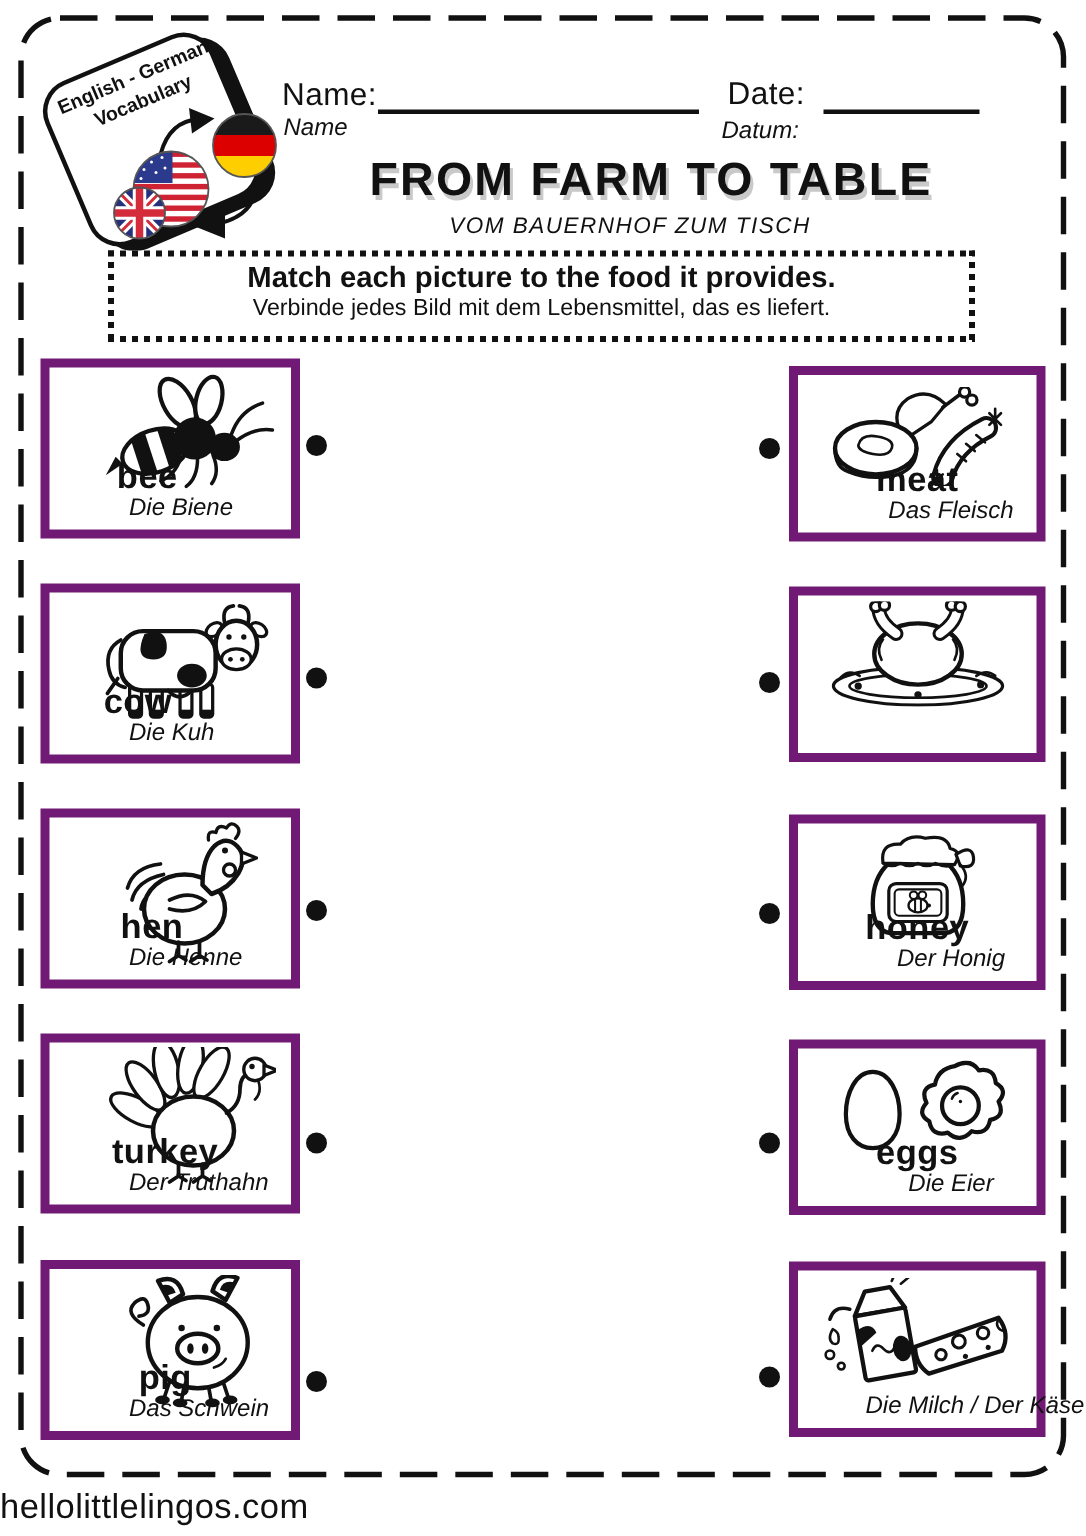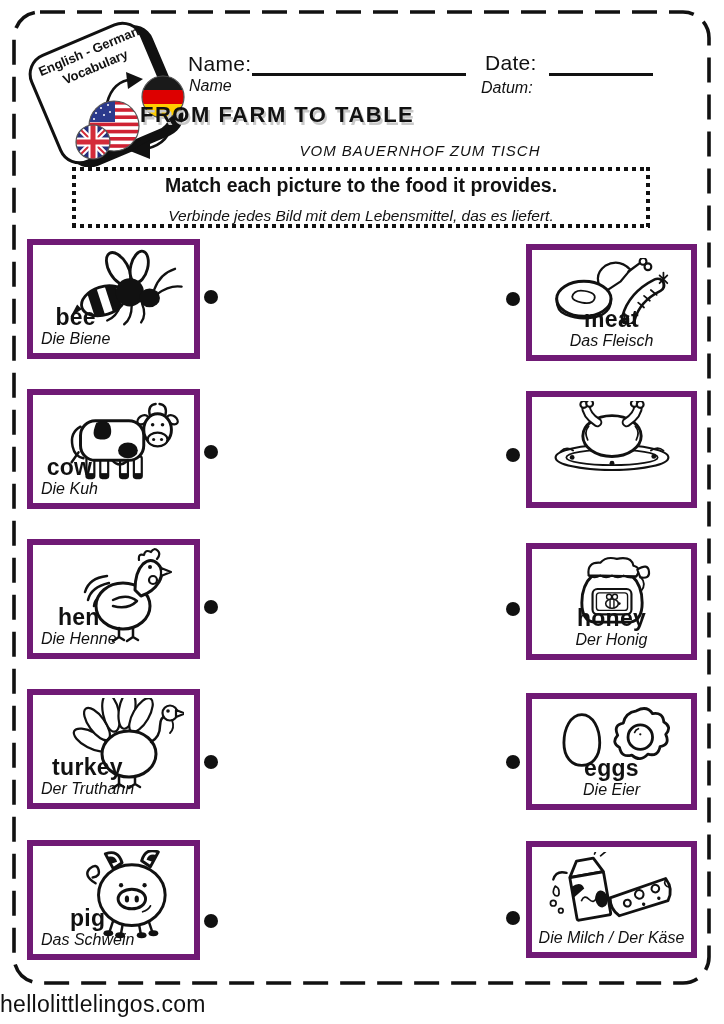--- a/index.html
+++ b/index.html
@@ -15,50 +15,50 @@
               box-shadow:8px 7px 0 #111;}
   .badge-text{position:absolute;left:0;top:26px;width:132px;transform:rotate(-23deg);
               text-align:center;font-weight:bold;font-size:13px;line-height:17px;}
   .badge-text span{display:block;}
   .badge-flags{position:absolute;left:44px;top:50px;}
 
   
   .h-label{position:absolute;font-size:21px;letter-spacing:.3px;}
   .h-sub{position:absolute;font-size:16px;font-style:italic;}
   .wline{position:absolute;height:3px;background:#111;}
-  .title{position:absolute;left:140px;top:102px;width:540px;
-         font-size:22px;font-weight:bold;letter-spacing:1.5px;
+  .title{position:absolute;left:164px;top:102px;width:540px;text-align:center;
+         font-size:31px;font-weight:bold;letter-spacing:1.5px;
          text-shadow:2px 3px 0 #c9c9c9;}
   .subtitle{position:absolute;left:150px;top:142px;width:540px;text-align:center;
             font-size:15px;font-style:italic;letter-spacing:1px;}
 
   
   .instruction{position:absolute;left:72px;top:167px;width:578px;height:61px;background:#fff;
     background-image:
       repeating-linear-gradient(90deg,#111 0 4px,transparent 4px 8px),
       repeating-linear-gradient(90deg,#111 0 4px,transparent 4px 8px),
       repeating-linear-gradient(180deg,#111 0 4px,transparent 4px 8px),
       repeating-linear-gradient(180deg,#111 0 4px,transparent 4px 8px);
     background-size:100% 4px,100% 4px,4px 100%,4px 100%;
     background-position:left top,left bottom,left top,right top;
     background-repeat:no-repeat;text-align:center;}
   .instr-en{margin-top:7px;font-size:19.5px;font-weight:bold;}
-  .instr-de{margin-top:10px;font-size:15.5px;font-style:italic;}
+  .instr-de{margin-top:0;font-size:15.5px;}
 
   
   .card{position:absolute;background:#fff;border:6px solid #701a75;box-sizing:border-box;}
   .card.left{left:27px;width:173px;height:120px;}
   .card.right{left:526px;width:171px;height:117px;}
   .art{position:absolute;}
   .card.right .art{left:50%;transform:translateX(-50%);}
   .label{position:absolute;}
   .card.left .label{left:8px;bottom:5px;text-align:center;}
   .card.right .label{left:0;right:0;bottom:5px;text-align:center;}
   .en{display:block;font-size:23px;font-weight:bold;line-height:25px;letter-spacing:.3px;white-space:nowrap;}
-  .de{display:block;font-size:16px;font-style:italic;line-height:18px;white-space:nowrap;}
+  .de{display:block;font-size:16px;font-style:italic;line-height:18px;white-space:nowrap;margin-left:45px;}
 
   .dot{position:absolute;width:14px;height:14px;border-radius:50%;background:#111;}
 
   .footer{position:absolute;left:0;top:991px;width:696px;text-align:left;
           font-size:23px;letter-spacing:.3px;}
 
   
   .art .w{fill:#fff;stroke:#111;stroke-width:3;stroke-linecap:round;stroke-linejoin:round;}
   .art .w2{fill:#fff;stroke:#111;stroke-width:2.2;stroke-linecap:round;stroke-linejoin:round;}
   .art .s{fill:none;stroke:#111;stroke-width:2.5;stroke-linecap:round;stroke-linejoin:round;}

